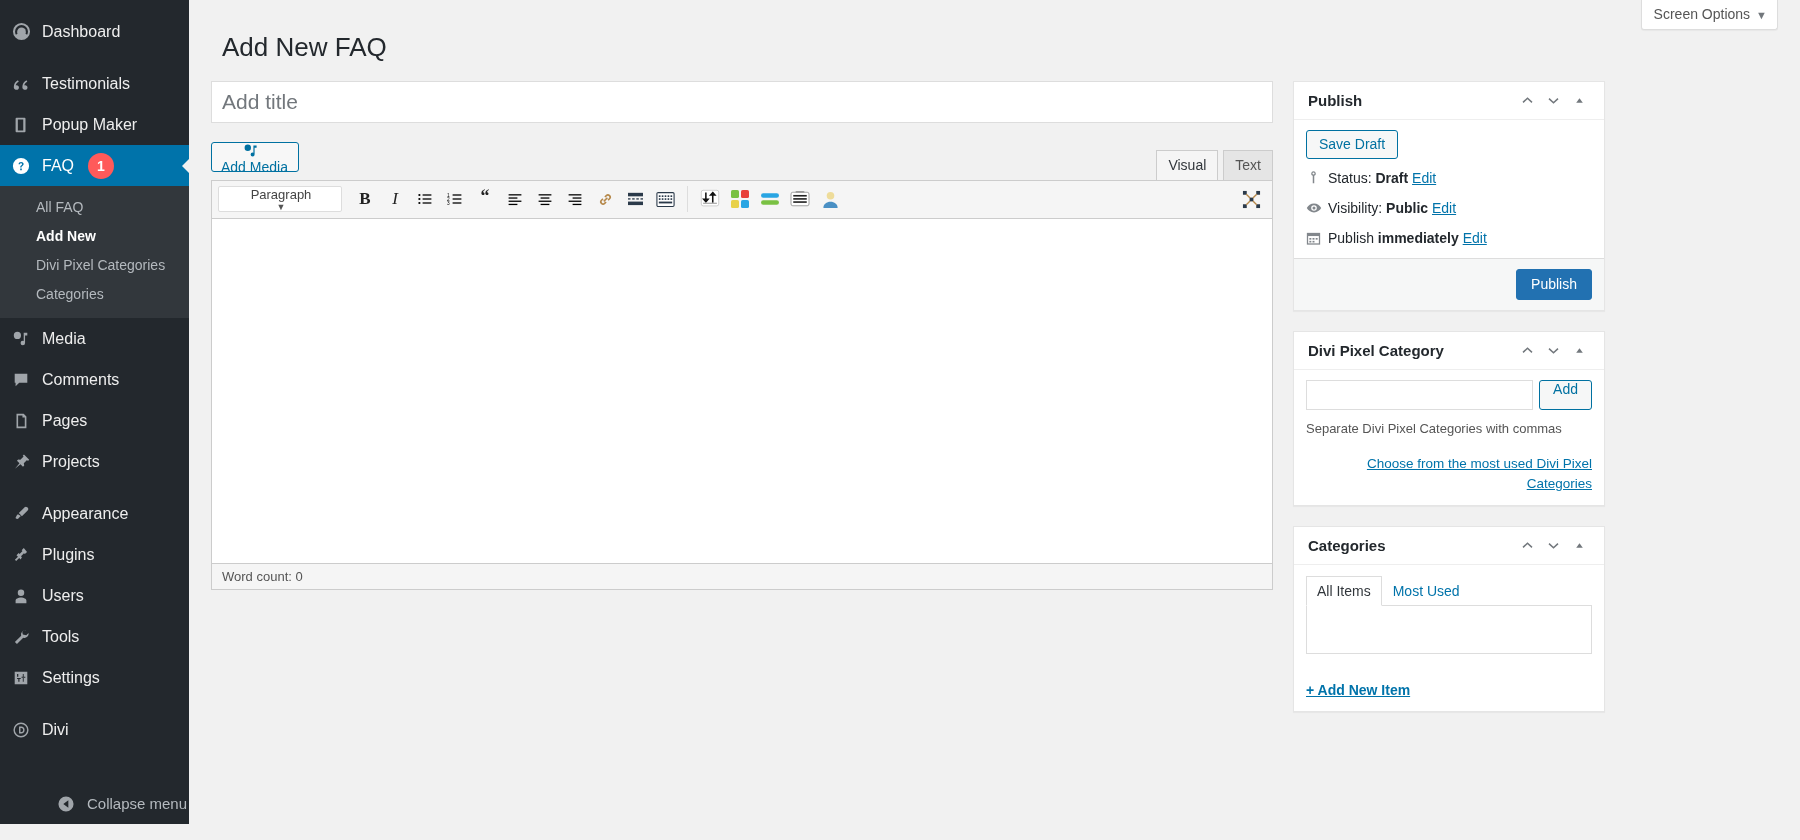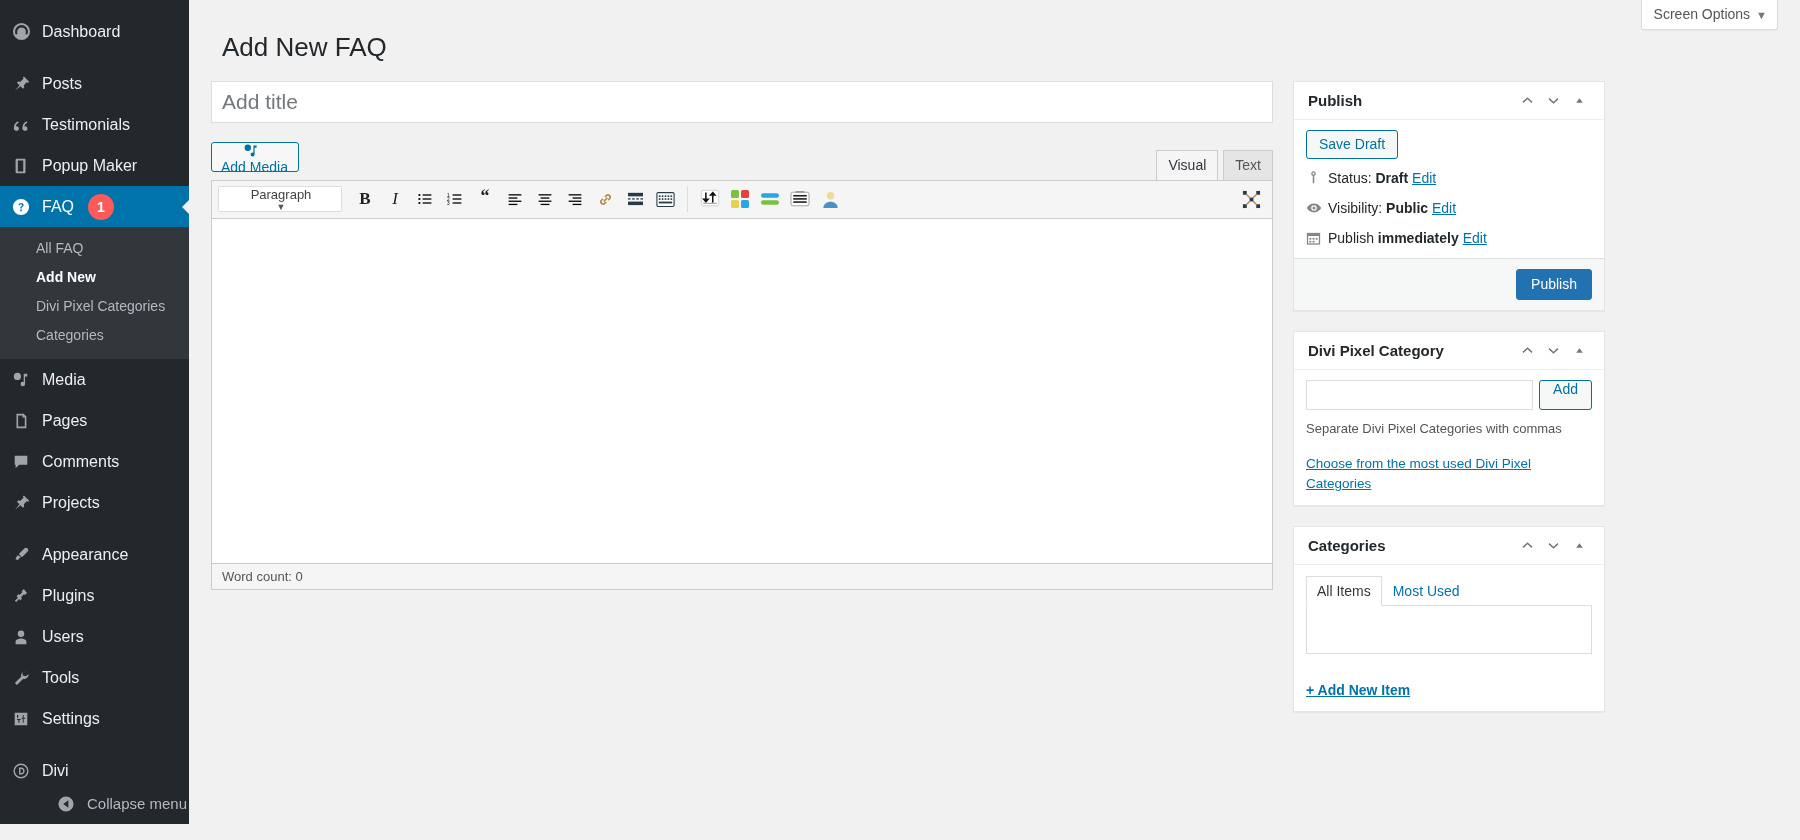--- a/index.html
+++ b/index.html
@@ -226,21 +226,21 @@
     border: 1px solid #0071a1;
     color: #0071a1;
     border-radius: 3px;
     font-size: 14px;
     padding: 5px 12px 6px;
     cursor: pointer;
   }
   .misc-row { display: flex; align-items: center; padding: 7px 12px 7px 12px; font-size: 14px; color: #23282d;}
   .misc-row .mico { width: 22px; min-width:22px; color:#82878c; display:flex; align-items:center;}
   .misc-row b { font-weight: bold; }
-  a.wplink { color: #0073aa; text-decoration: underline; cursor: pointer; }
+  a.wplink { color: #0073aa; text-decoration: underline; cursor: pointer; text-align: right; }
   .submitbox-footer {
     background: #f6f7f7;
     border-top: 1px solid #ddd;
     padding: 10px 12px;
     display: flex; justify-content: flex-end;
   }
   .btn-primary {
     background: #2271b1;
     border: 1px solid #2271b1;
     color: #fff;
@@ -307,28 +307,20 @@
       <span class="ico">
         <svg width="19" height="19" viewBox="0 0 20 20">
             <path d="M10 1a9 9 0 100 18 9 9 0 000-18zm0 2.2a6.8 6.8 0 016.8 6.8 6.7 6.7 0 01-.9 3.4l-1.7-1a4.8 4.8 0 00.4-2 4.6 4.6 0 00-9.2 0c0 .7.2 1.4.4 2l-1.7 1a6.7 6.7 0 01-.9-3.4A6.8 6.8 0 0110 3.2zm2.8 3.3l-3.6 3.7a1.2 1.2 0 101.7 1.7l3.7-3.6-1.8-1.8z"></path>
           </svg>
       </span>
       <span class="lbl">Dashboard</span>
     </div>
 
     <div class="menu-sep"></div>
 
-    <div class="menu-item">
-      <span class="ico">
-        <svg width="18" height="18" viewBox="0 0 20 20">
-            <path d="M13.3 1.6l-1.4 1.4 1 1-3.6 3.6-2.4-.5L5.5 8.5l2.8 2.8-5 6.1 6.1-5 2.8 2.8 1.4-1.4-.5-2.4 3.6-3.6 1 1 1.4-1.4-5.8-5.8z"></path>
-          </svg>
-      </span>
-      <span class="lbl">Posts</span>
-    </div>
 
     <div class="menu-item">
       <span class="ico">
         <svg width="18" height="18" viewBox="0 0 20 20">
             <path d="M2 13.5c0-3.4 1.6-6 4.6-7.6l.9 1.5C5.3 8.6 4.3 10 4.2 11.6c.3-.1.6-.2 1-.2 1.4 0 2.5 1.1 2.5 2.5S6.6 16.5 5.2 16.5 2 15.4 2 13.5zm9.5 0c0-3.4 1.6-6 4.6-7.6l.9 1.5c-2.2 1.2-3.2 2.6-3.3 4.2.3-.1.6-.2 1-.2 1.4 0 2.5 1.1 2.5 2.5s-1.1 2.6-2.5 2.6-3.2-1.1-3.2-3z"></path>
           </svg>
       </span>
       <span class="lbl">Testimonials</span>
     </div>
 
@@ -363,33 +355,33 @@
         <svg width="18" height="18" viewBox="0 0 20 20">
             <path d="M6 2a4 4 0 100 8 4 4 0 000-8zm7 1v9.2a2.6 2.6 0 00-1-.2 2.5 2.5 0 102.5 2.5V6h2.5V3H13z"></path>
           </svg>
       </span>
       <span class="lbl">Media</span>
     </div>
 
     <div class="menu-item">
       <span class="ico">
         <svg width="18" height="18" viewBox="0 0 20 20">
+            <path d="M3 3h14v10H8l-4 4v-4H3V3z"></path>
+          </svg>
+      </span>
+      <span class="lbl">Comments</span>
+    </div>
+
+    <div class="menu-item">
+      <span class="ico">
+        <svg width="18" height="18" viewBox="0 0 20 20">
             <path d="M5 2h8l3 3v13H5V2zm1.8 1.8v12.4h7.4V6h-2.6V3.8H6.8z"></path>
           </svg>
       </span>
       <span class="lbl">Pages</span>
-    </div>
-
-    <div class="menu-item">
-      <span class="ico">
-        <svg width="18" height="18" viewBox="0 0 20 20">
-            <path d="M3 3h14v10H8l-4 4v-4H3V3z"></path>
-          </svg>
-      </span>
-      <span class="lbl">Comments</span>
     </div>
 
     <div class="menu-item">
       <span class="ico">
         <svg width="18" height="18" viewBox="0 0 20 20">
             <path d="M13.3 1.6l-1.4 1.4 1 1-3.6 3.6-2.4-.5L5.5 8.5l2.8 2.8-5 6.1 6.1-5 2.8 2.8 1.4-1.4-.5-2.4 3.6-3.6 1 1 1.4-1.4-5.8-5.8z"></path>
           </svg>
       </span>
       <span class="lbl">Projects</span>
     </div>

